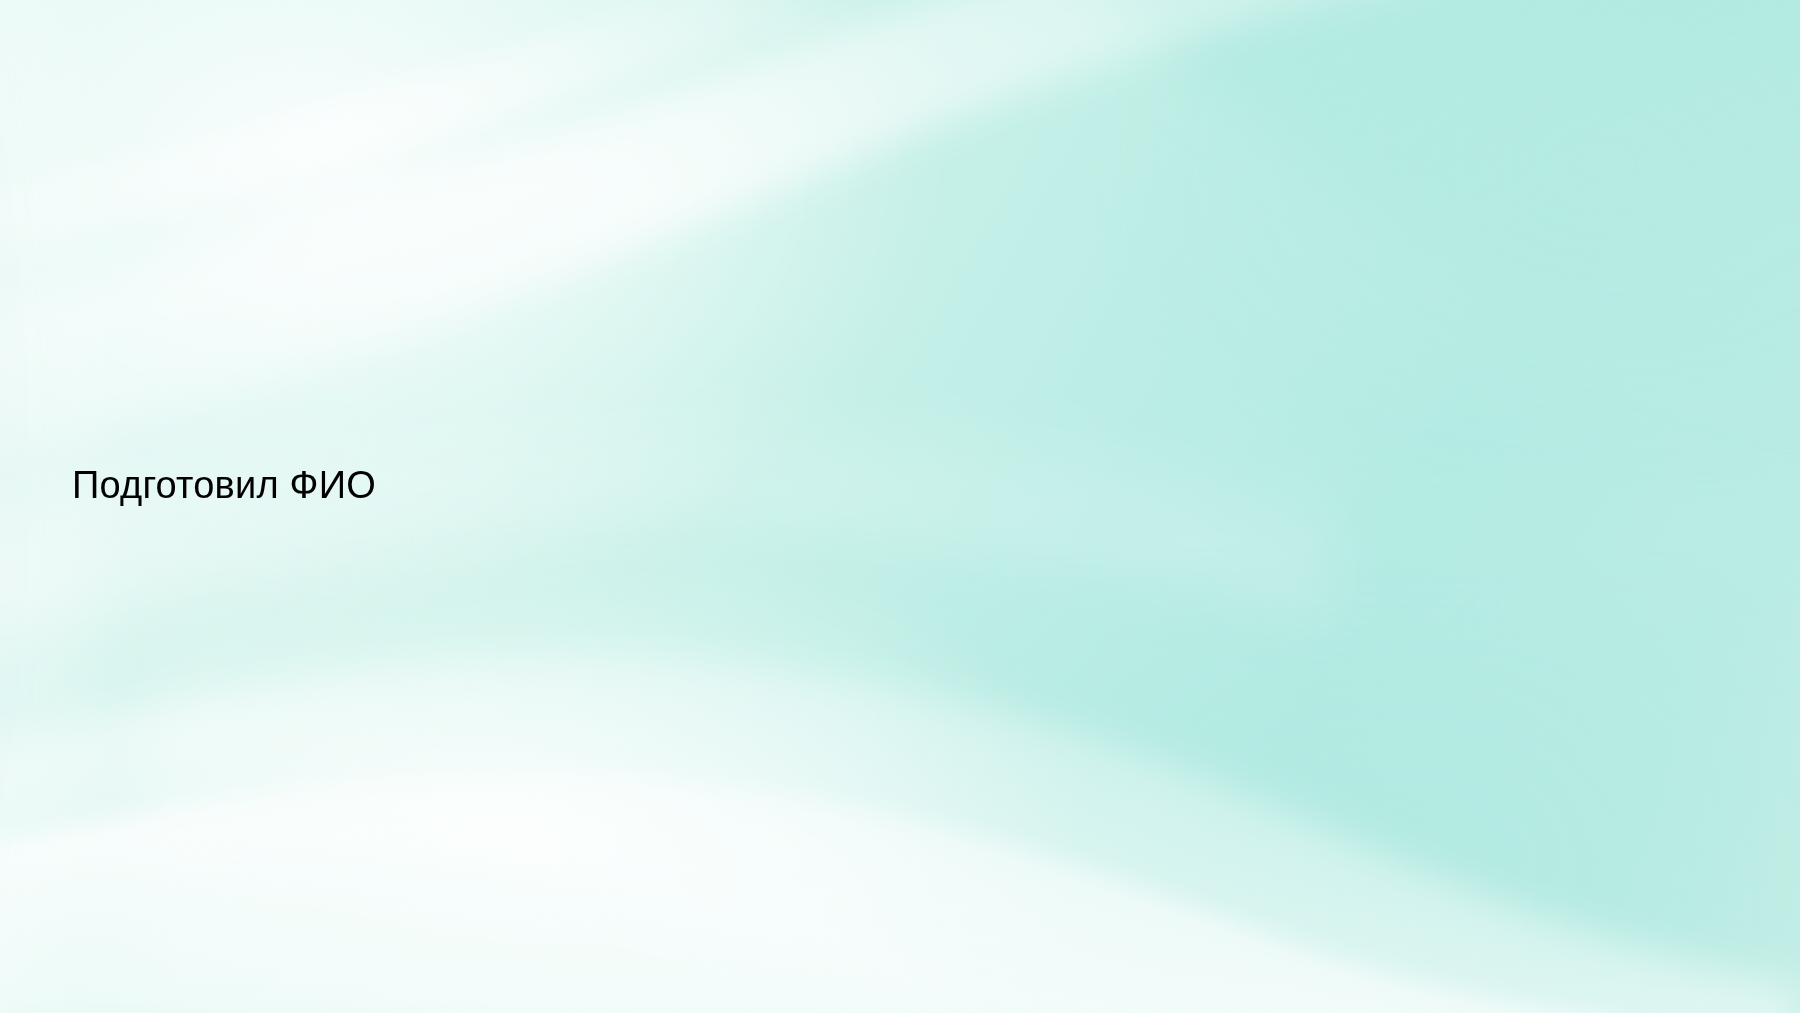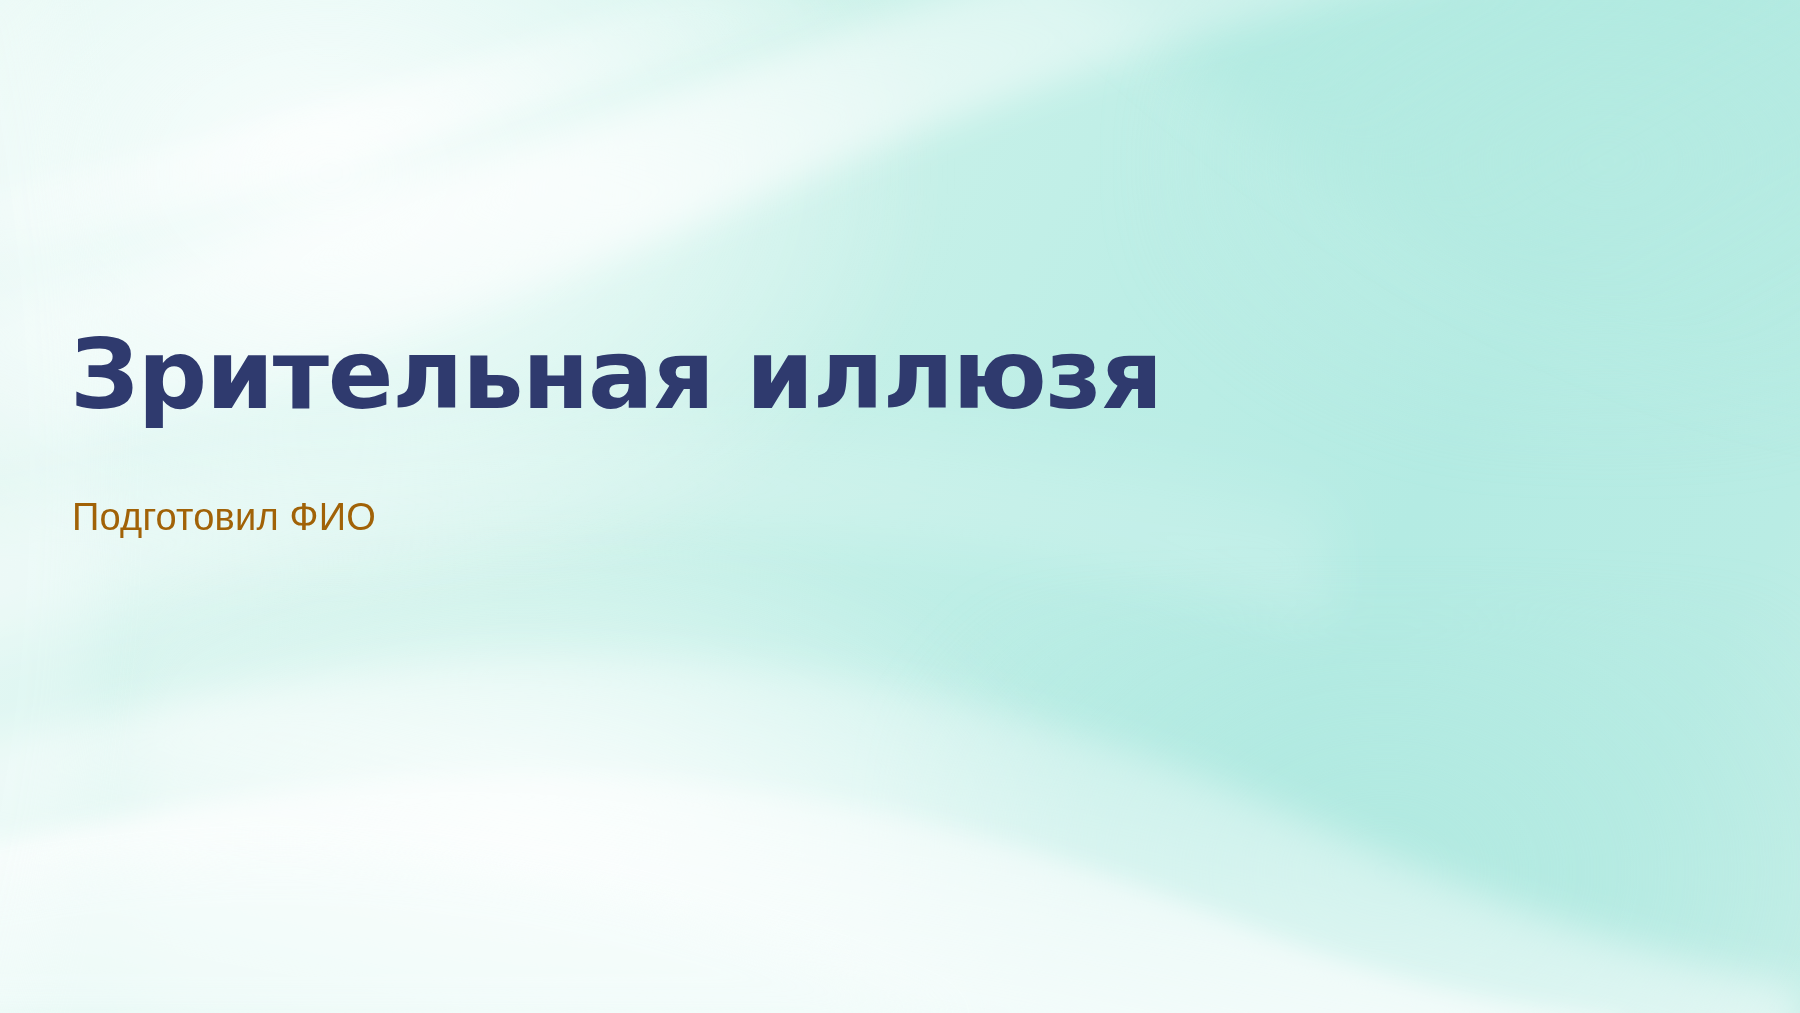--- a/index.html
+++ b/index.html
@@ -114,24 +114,24 @@
     font-family: "DejaVu Sans", "Liberation Sans", sans-serif;
     font-weight: 700;
     font-size: 97px;
     line-height: 1.0;
     letter-spacing: -1.2px;
     white-space: nowrap;
   }
 
   .subtitle {
     position: absolute;
-    top: 495px;
+    top: 463px;
     left: 2px;
     margin: 0;
-    color: #a16207;
+    color: #000000;
     font-family: "Liberation Sans", "DejaVu Sans", sans-serif;
     font-weight: 400;
     font-size: 38px;
     line-height: 1.2;
     letter-spacing: 0.2px;
     white-space: nowrap;
   }
 </style>
 </head>
 <body>
@@ -193,17 +193,16 @@
 
     <path d="M-80,860 C180,800 420,760 660,780 C900,800 1080,860 1270,935
              C1380,978 1500,1005 1620,1020 L1620,1090 L-80,1090 Z" fill="url(#wv1)" filter="url(#soft12)"></path>
 
     <path d="M-80,900 C120,855 330,845 530,880 C700,910 840,965 960,1020 L-80,1020 Z" fill="#f2fcfa" opacity="0.55" filter="url(#soft20)"></path>
 
     <path d="M40,-40 C90,200 110,430 90,650 C75,820 45,940 10,1060 L-80,1060 L-80,-40 Z" fill="#ffffff" opacity="0.16" filter="url(#soft30)"></path>
   </svg>
 
   <div class="slide-content">
-    <h1 class="title">Зрительная иллюзя</h1>
     <p class="subtitle">Подготовил ФИО</p>
   </div>
 
 </div>
 
 </body></html>

